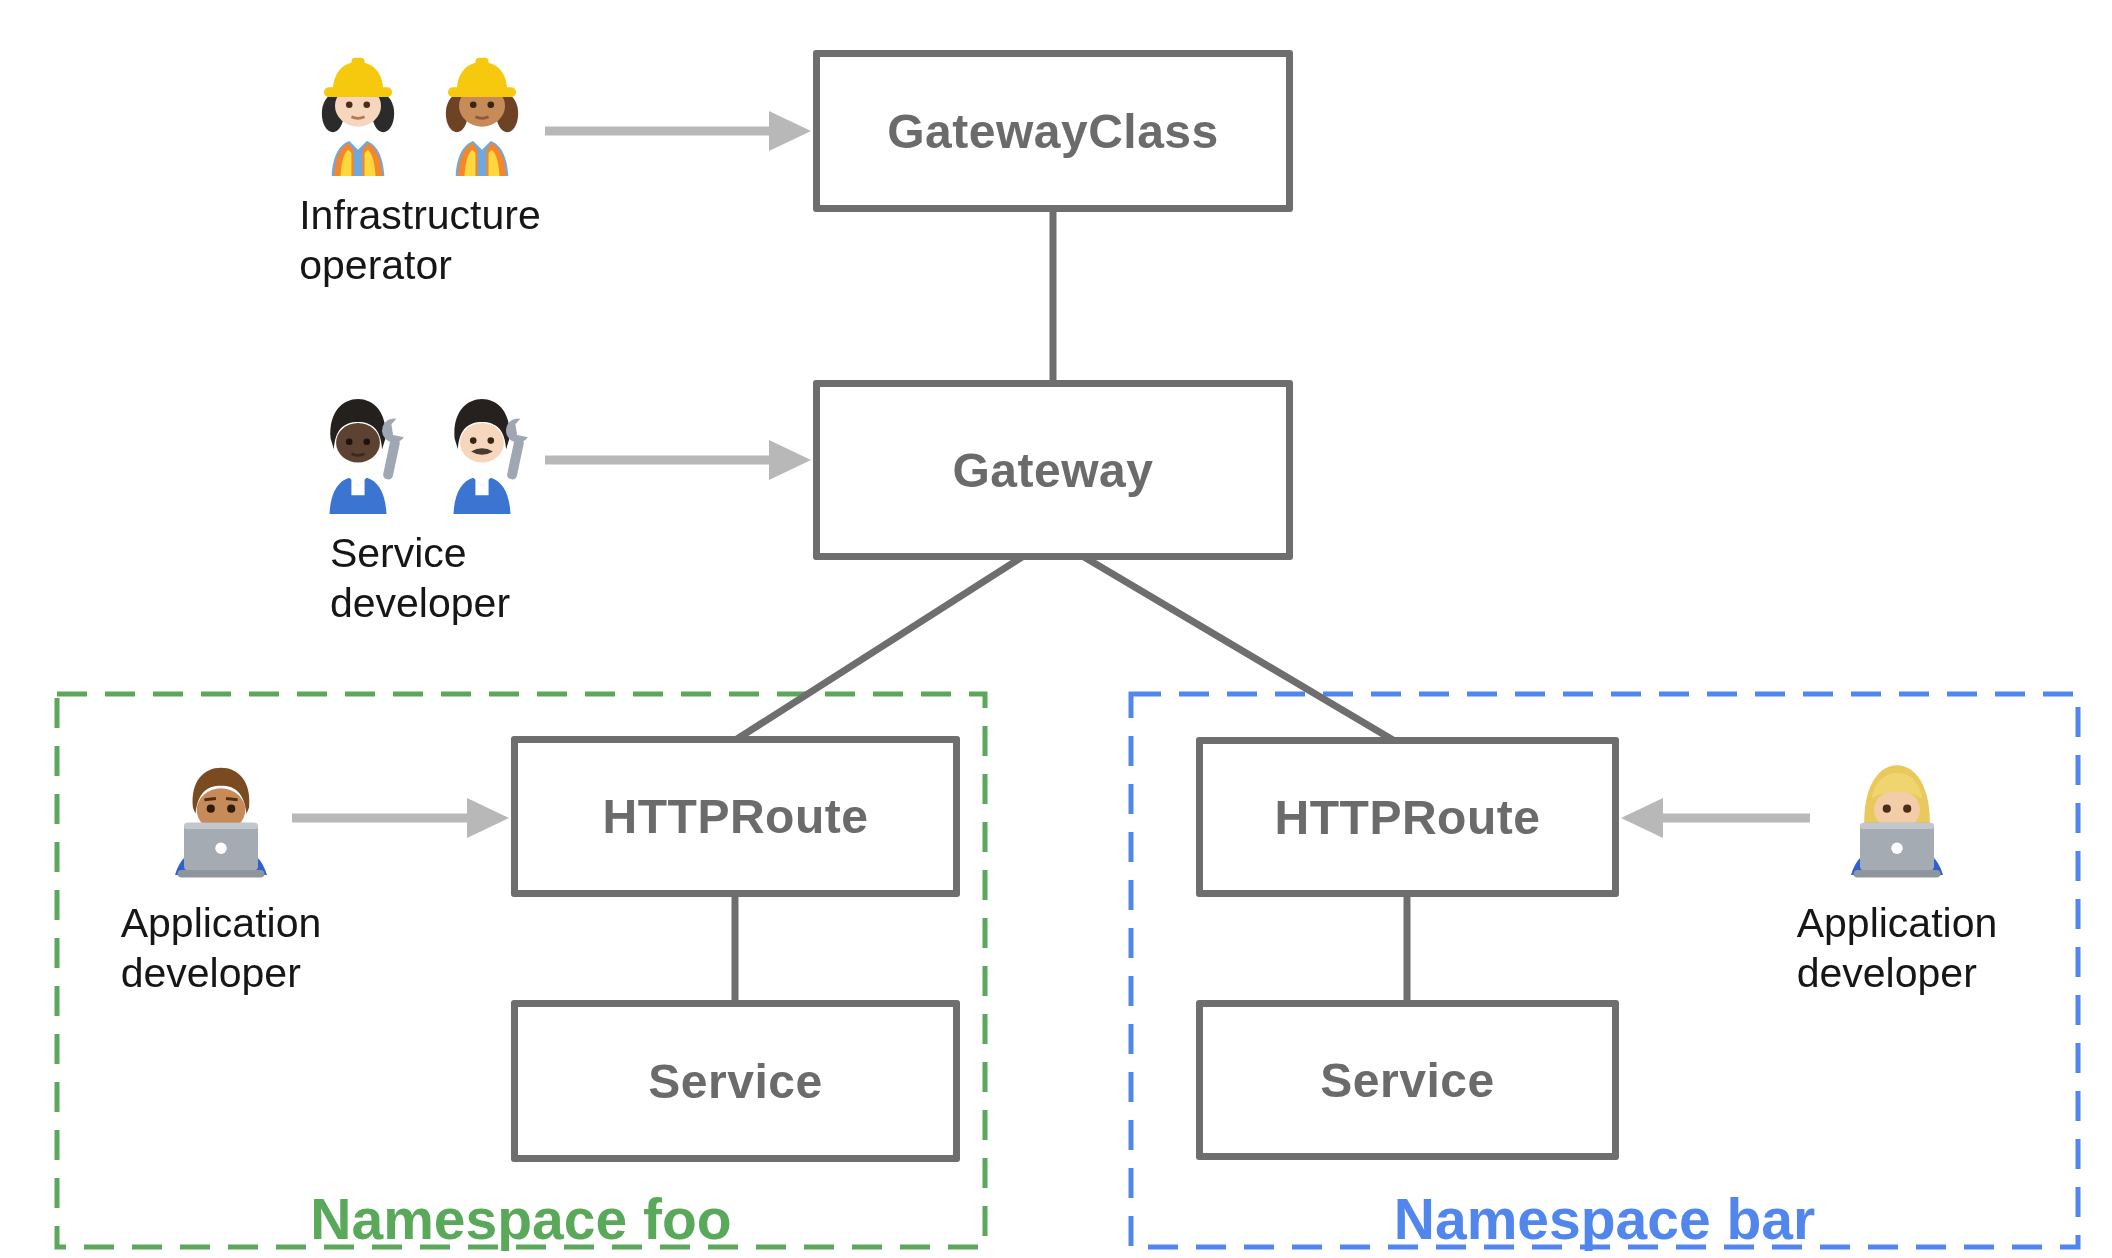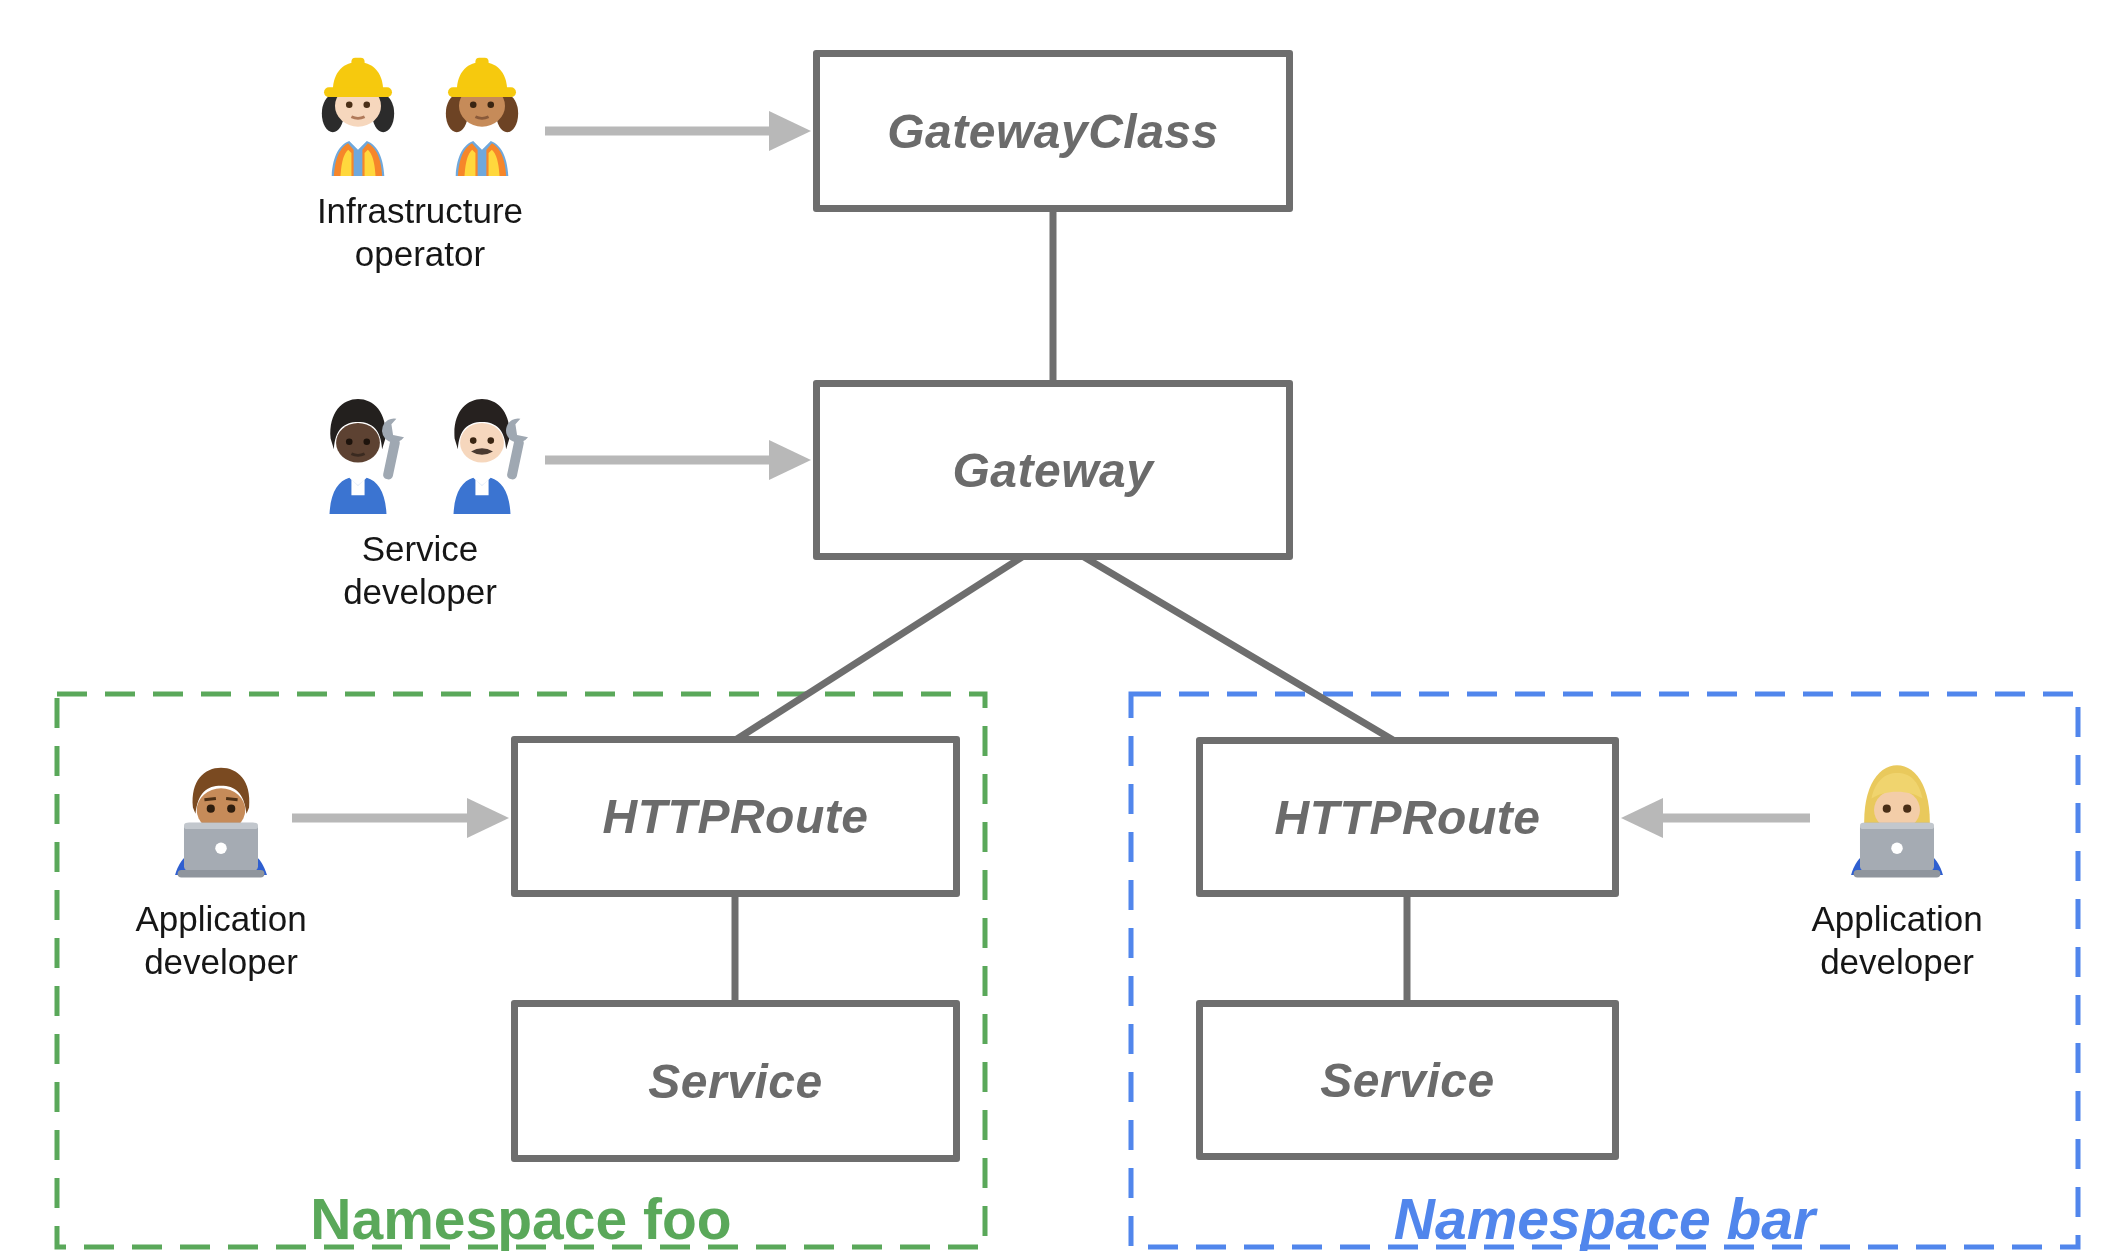--- a/index.html
+++ b/index.html
@@ -27,39 +27,37 @@
     display:flex;
     align-items:center;
     justify-content:center;
     box-sizing:border-box;
   }
   .node .node-label{
     font-size:48px;
     font-weight:bold;
     color:var(--node-text);
     letter-spacing:0.5px;
-    font-style:italic;
   }
   .persona{
     position:absolute;
     display:flex;
     flex-direction:column;
     align-items:center;
   }
   .persona .icon-row{
     display:flex;
     align-items:flex-end;
     gap:14px;
     margin-bottom:14px;
   }
   .persona .persona-label{
-    font-size:35px;
+    font-size:41px;
     line-height:1.22;
     color:var(--persona-text);
-    text-align:center;
   }
   .ns-label{
     position:absolute;
     text-align:center;
     font-size:57px;
     font-weight:bold;
   }
 </style>
 </head>
 <body>
@@ -235,15 +233,15 @@
       </svg>
     </div>
     <div class="persona-label">
       <div>Application</div>
       <div>developer</div>
     </div>
   </div>
 
   <div class="ns-label" style="left: 57px; top: 1186px; width: 928px; color: rgb(90, 168, 90);">Namespace foo</div>
 
-  <div class="ns-label" style="left: 1131px; top: 1186px; width: 947px; color: rgb(81, 134, 236); font-style: italic;">Namespace bar</div>
+  <div class="ns-label" style="left: 1131px; top: 1186px; width: 947px; color: rgb(81, 134, 236);">Namespace bar</div>
 
 </div>
 
 </body></html>

